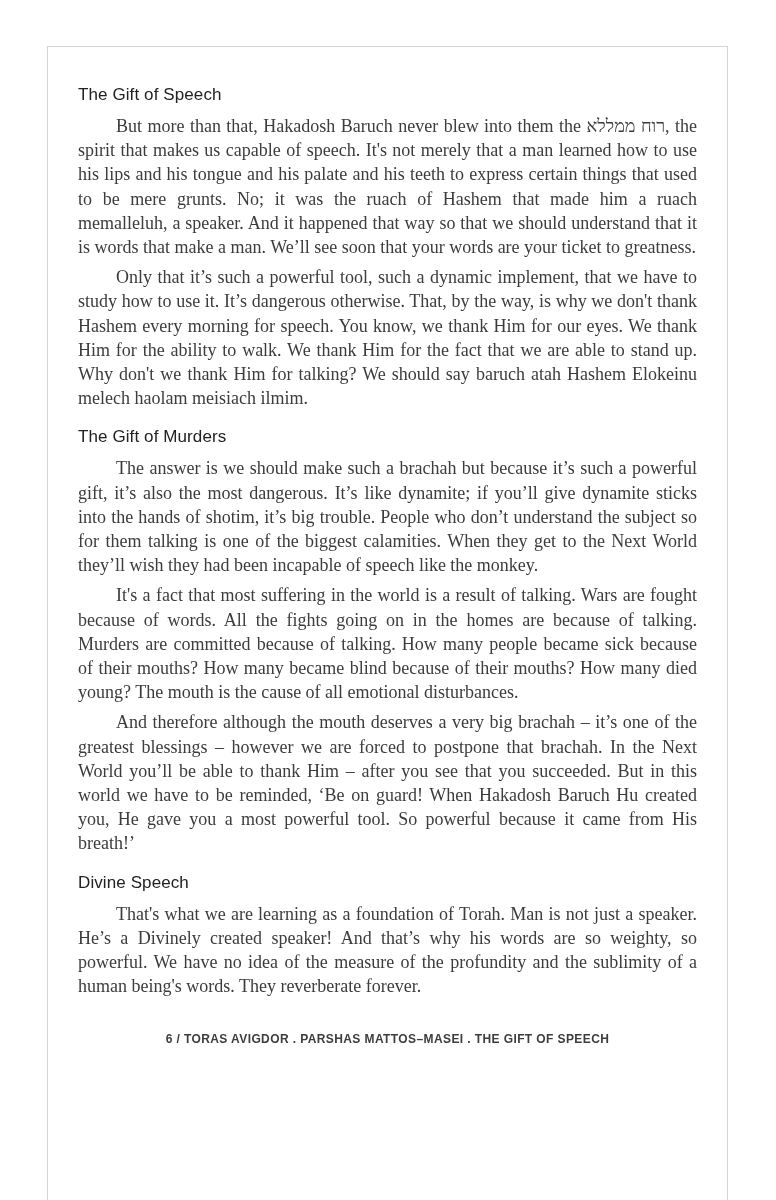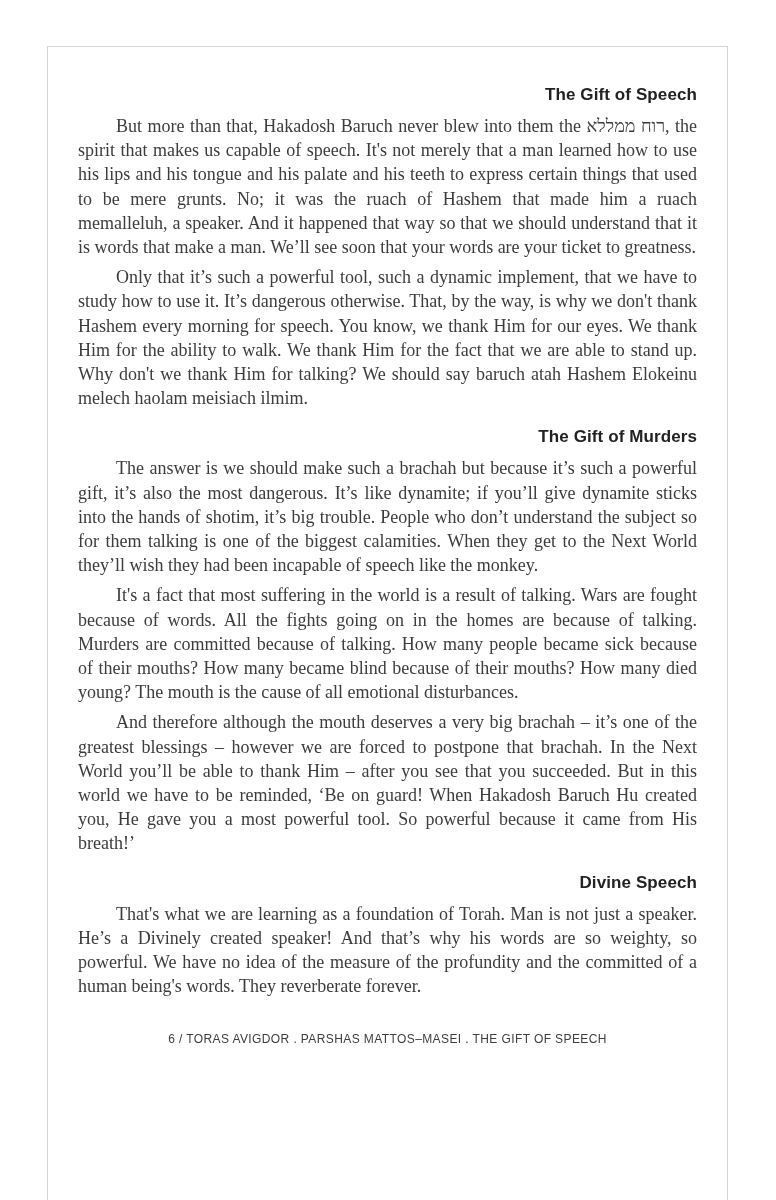--- a/index.html
+++ b/index.html
@@ -27,51 +27,51 @@
     line-height: 24.2px;
     color: var(--body-ink, #3c3c3c);
     text-align: justify;
   }
   .para {
     margin: 0 0 6px 0;
     text-indent: 38px;
   }
   .heading {
     font-family: "Liberation Sans", "DejaVu Sans", sans-serif;
-    font-weight: 700;
+    font-weight: 400;
     font-size: 17px;
     line-height: 20px;
     letter-spacing: 0.1px;
     color: var(--heading-ink, #222222);
-    text-align: right;
+    text-align: left;
     text-indent: 0;
     margin: 17px 0 9px 0;
   }
   .heading:first-child { margin-top: 0; }
   .it { }
   .he { font-family: Liberation Serif, serif; }
   .footer {
     margin-top: 33px;
     font-family: "Liberation Sans", "DejaVu Sans", sans-serif;
-    font-weight: 400;
+    font-weight: 700;
     font-size: 12px;
     letter-spacing: 0.4px;
     color: var(--footer-ink, #3d3d3d);
     text-align: center;
   }
 </style>
 </head>
 <body>
 
 <div class="sheet">
   <main class="content">
       <h2 class="heading">The Gift of Speech</h2>
       <p class="para"><span>But more than that, Hakadosh Baruch never blew into them the </span><span class="he">רוח ממללא</span><span>, the spirit that makes us capable of speech. It's not merely that a man learned how to use his lips and his tongue and his palate and his teeth to express certain things that used to be mere grunts. No; it was the </span><span class="it">ruach</span><span> of Hashem that made him a </span><span class="it">ruach memalleluh</span><span>, a speaker. And it happened that way so that we should understand that it is words that make a man. We’ll see soon that your words are your ticket to greatness.</span></p>
       <p class="para"><span>Only that it’s such a powerful tool, such a dynamic implement, that we have to study how to use it. It’s dangerous otherwise. That, by the way, is why we don't thank Hashem every morning for speech. You know, we thank Him for our eyes. We thank Him for the ability to walk. We thank Him for the fact that we are able to stand up. Why don't we thank Him for talking? We should say </span><span class="it">baruch atah Hashem Elokeinu melech haolam meisiach ilmim.</span></p>
       <h2 class="heading">The Gift of Murders</h2>
       <p class="para"><span>The answer is we </span><span class="it">should</span><span> make such a </span><span class="it">brachah</span><span> but because it’s such a powerful gift, it’s also the most dangerous. It’s like dynamite; if you’ll give dynamite sticks into the hands of </span><span class="it">shotim</span><span>, it’s big trouble. People who don’t understand the subject so for them talking is one of the biggest calamities. When they get to the Next World they’ll wish they had been incapable of speech like the monkey.</span></p>
       <p class="para"><span>It's a fact that most suffering in the world is a result of talking. Wars are fought because of words. All the fights going on in the homes are because of talking. Murders are committed because of talking. How many people became sick because of their mouths? How many became blind because of their mouths? How many died young? The mouth is the cause of all emotional disturbances.</span></p>
       <p class="para"><span>And therefore although the mouth deserves a very big </span><span class="it">brachah</span><span> – it’s one of the greatest blessings – however we are forced to postpone that </span><span class="it">brachah</span><span>. In the Next World you’ll be able to thank Him – after you see that you succeeded. But in this world we have to be reminded, ‘Be on guard! When Hakadosh Baruch Hu created you, He gave you a most powerful tool. So powerful because it came from His breath!’</span></p>
       <h2 class="heading">Divine Speech</h2>
-      <p class="para"><span>That's what we are learning as a foundation of Torah. Man is not just a speaker. He’s a Divinely created speaker! And that’s why his words are so weighty, so powerful. We have no idea of the measure of the profundity and the committed of a human being's words. They reverberate forever.</span></p>
+      <p class="para"><span>That's what we are learning as a foundation of Torah. Man is not just a speaker. He’s a Divinely created speaker! And that’s why his words are so weighty, so powerful. We have no idea of the measure of the profundity and the sublimity of a human being's words. They reverberate forever.</span></p>
     </main>
   <footer class="footer">6 / TORAS AVIGDOR . PARSHAS MATTOS–MASEI . THE GIFT OF SPEECH</footer>
 </div>
 
 </body></html>

